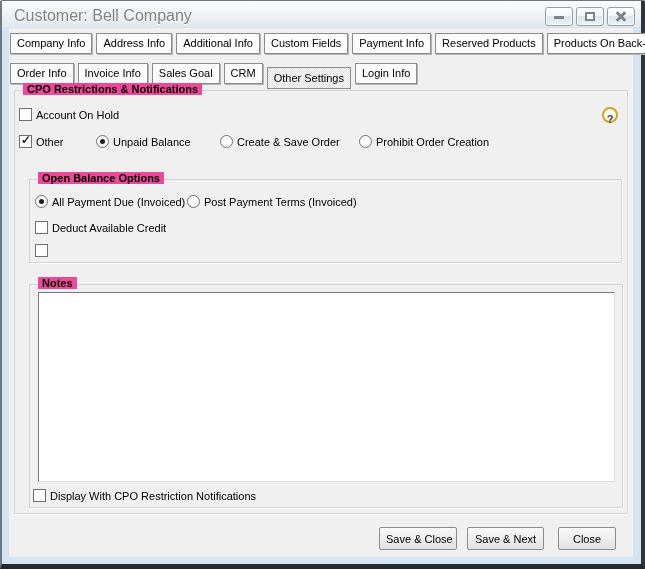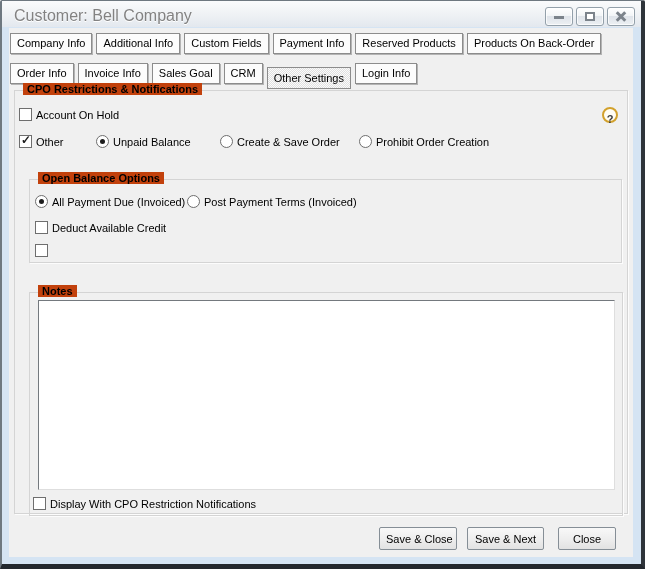--- a/index.html
+++ b/index.html
@@ -33,21 +33,21 @@
   .tab { box-sizing:border-box; height:21px; padding:0 6px; font-size:11px; line-height:19px;
     font-family:"Liberation Sans",sans-serif; color:#000; background:#fcfcfc;
     border:1px solid #8c8c8c; box-shadow:1px 1px 0 #b4b4b4; cursor:pointer; white-space:nowrap; }
   .tab.active { margin-top:10px; height:22px; box-shadow:none; background-color:#fbfbfb;
     background-image:linear-gradient(45deg,#e0e0e0 25%,transparent 25%,transparent 75%,#e0e0e0 75%),
                      linear-gradient(45deg,#e0e0e0 25%,transparent 25%,transparent 75%,#e0e0e0 75%);
     background-size:2px 2px; background-position:0 0,1px 1px; }
 
   .groupbox { position:absolute; box-sizing:border-box; border:1px solid #d4d4d4;
     box-shadow:1px 1px 0 #fcfcfc; }
-  .legend { position:absolute; top:-8px; left:8px; padding:0 4px; background:#c2410c;
+  .legend { position:absolute; top:-8px; left:8px; padding:0 4px; background:#ec4899;
     font-size:11px; font-weight:bold; color:#000; white-space:nowrap; }
 
   .ctl-row { position:absolute; height:15px;padding-left:20px; }
   .ctl-inline { position:absolute; top:0; height:15px; }
   .checkbox { position:absolute; left:0; top:0; width:13px; height:13px; box-sizing:border-box;
     background:#fff; border:1px solid #6e6e6e; }
   .checkbox .checkmark { display:none; position:absolute; left:1px; top:-3px;
     font-size:12px; font-weight:bold; color:#1c1c1c; }
   .checkbox.checked .checkmark { display:block; }
   .radio { position:absolute; left:0; top:0; width:13px; height:13px; box-sizing:border-box;
@@ -87,20 +87,21 @@
         <span class="glyph-x1"></span>
         <span class="glyph-x2"></span>
       </div>
     </div>
   </div>
 
   <div class="content">
 
     <div class="tab-row r1">
       <button class="tab">Company Info</button>
+      <button class="tab">Address Info</button>
       <button class="tab">Additional Info</button>
       <button class="tab">Custom Fields</button>
       <button class="tab">Payment Info</button>
       <button class="tab">Reserved Products</button>
       <button class="tab">Products On Back-Order</button>
     </div>
 
     <div class="tab-row r2">
       <button class="tab">Order Info</button>
       <button class="tab">Invoice Info</button>
@@ -160,21 +161,21 @@
         <div class="ctl-row" style="left:5px; top:41px; width:250px;">
           <span class="checkbox"></span>
           <span class="ctl-label" style="left:17px;">Deduct Available Credit</span>
         </div>
 
         <div class="ctl-row" style="left:5px; top:64px; width:250px;">
           <span class="checkbox"></span>
         </div>
       </div>
 
-      <div class="groupbox" style="left:14px; top:201px; width:594px; height:224px;">
+      <div class="groupbox" style="left:14px; top:193px; width:594px; height:224px;">
         <span class="legend">Notes</span>
         <textarea class="notes-textarea" style="left: 8px; top: 7px; width: 577px; height: 190px;"></textarea>
         <div class="ctl-row" style="left:3px; top:204px; width:300px;">
           <span class="checkbox"></span>
           <span class="ctl-label" style="left:17px;">Display With CPO Restriction Notifications</span>
         </div>
       </div>
     </div>
 
     <button class="btn" style="left:370px; top:499px; width:78px;">Save &amp; Close</button>

